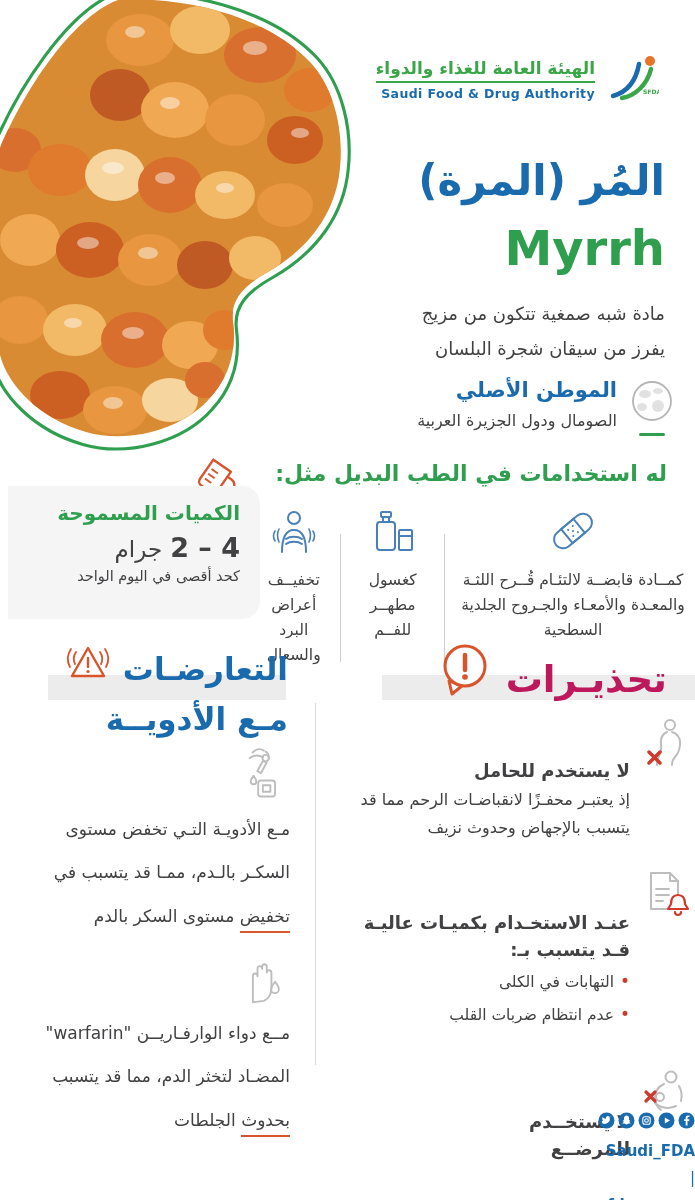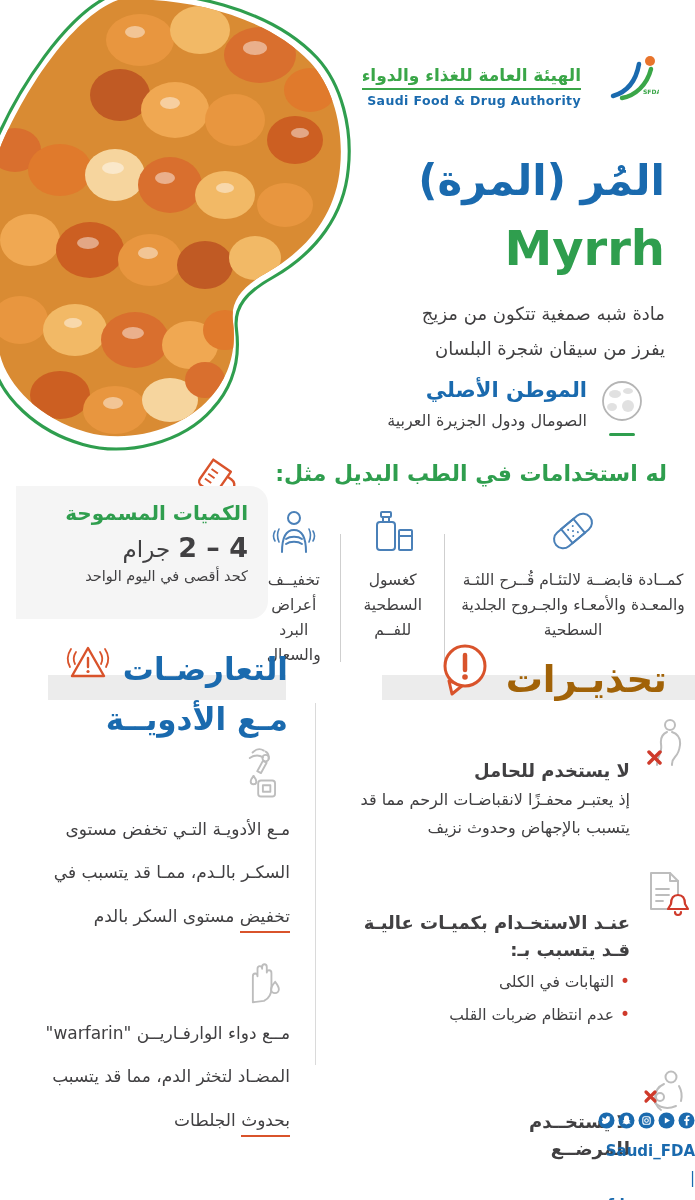--- a/index.html
+++ b/index.html
@@ -3,55 +3,55 @@
 <meta charset="utf-8">
 <style>
   html,body{margin:0;padding:0;}
   body{
     width:695px;height:1200px;position:relative;overflow:hidden;
     background:#ffffff;color:#414042;
     font-family:"DejaVu Sans", sans-serif;
   }
   
   #photo-blob{position:absolute;top:0;left:0;width:360px;height:480px;}
-  #logo{position:absolute;top:50px;right:36px;display:flex;align-items:flex-end;gap:24px;}
+  #logo{position:absolute;top:50px;right:36px;display:flex;align-items:center;gap:10px;}
   #logo .logo-text{text-align:right;}
   #logo .logo-ar{color:#3aa648;font-size:17px;font-weight:bold;direction:rtl;
     border-bottom:2px solid #3aa648;padding-bottom:3px;display:inline-block;}
   #logo .logo-en{color:#1a6aae;font-size:12.5px;font-weight:bold;letter-spacing:.4px;margin-top:3px;}
   #title-ar{position:absolute;top:156px;right:30px;font-size:42px;font-weight:bold;color:#1a6aae;direction:rtl;}
   #title-en{position:absolute;top:220px;right:30px;font-size:48px;font-weight:bold;color:#2f9e4e;}
   #desc{position:absolute;top:296px;right:30px;width:345px;direction:rtl;text-align:right;
     font-size:18px;line-height:1.95;font-weight:500;color:#414042;}
-  #origin{position:absolute;top:378px;right:50px;direction:rtl;display:flex;gap:12px;align-items:flex-start;}
+  #origin{position:absolute;top:378px;right:20px;direction:rtl;display:flex;gap:12px;align-items:flex-start;}
   #origin .origin-iconcol{display:flex;flex-direction:column;align-items:center;gap:5px;}
   #origin .green-dash{width:26px;height:3px;background:#2f9e4e;border-radius:2px;}
   #origin .origin-title{font-size:21px;font-weight:bold;color:#1a6aae;margin-bottom:9px;}
   #origin .origin-text{font-size:16px;color:#414042;}
   
   #uses-title{position:absolute;top:461px;right:28px;font-size:22px;font-weight:bold;color:#2f9e4e;direction:rtl;}
   #cup-icon{position:absolute;top:448px;left:183px;}
-  #allowed-box{position:absolute;top:486px;left:16px;width:252px;height:133px;background:#f5f5f5;
+  #allowed-box{position:absolute;top:486px;left:8px;width:252px;height:133px;background:#f5f5f5;
     border-radius:0 18px 18px 0;direction:rtl;text-align:right;padding:15px 20px 0 14px;box-sizing:border-box;}
   #allowed-box .ab-title{color:#2f9e4e;font-weight:bold;font-size:20px;margin-bottom:7px;}
   #allowed-box .ab-amount{display:flex;align-items:baseline;gap:8px;}
   #allowed-box .ab-num{font-size:27px;font-weight:bold;color:#414042;direction:ltr;}
   #allowed-box .ab-unit{font-size:23px;color:#414042;}
   #allowed-box .ab-note{font-size:14.5px;color:#414042;margin-top:5px;}
   #allowed-box .ab-note b{font-weight:normal;}
   #uses-row{position:absolute;top:504px;left:256px;width:436px;display:flex;align-items:stretch;}
   .use-cell{display:flex;flex-direction:column;align-items:center;text-align:center;direction:rtl;}
   .use-icon{height:54px;display:flex;align-items:flex-end;justify-content:center;margin-bottom:10px;}
   .use-text{font-size:15.5px;color:#414042;line-height:1.62;font-weight:500;}
   .use-divider{width:1px;background:#cfcfcf;margin:30px 9px 6px;}
   
   #col-divider{position:absolute;left:315px;top:703px;width:1px;height:362px;background:#dadada;}
   #warn-band{position:absolute;top:675px;left:382px;right:0;height:25px;background:#ececec;}
   #warn-title{position:absolute;top:640px;right:28px;display:flex;direction:rtl;align-items:center;gap:14px;}
-  #warn-title .warn-title-text{font-size:37px;font-weight:bold;color:#a16207;margin-top:16px;}
+  #warn-title .warn-title-text{font-size:37px;font-weight:bold;color:#be185d;margin-top:16px;}
   #warn-items{position:absolute;top:712px;left:350px;width:342px;direction:rtl;}
   .warn-item{display:flex;gap:10px;margin-bottom:21px;}
   .warn-icon{width:52px;flex:none;display:flex;justify-content:center;padding-top:5px;}
   .warn-body{flex:1;text-align:right;}
   .warn-heading{font-size:18px;font-weight:bold;color:#414042;line-height:1.5;margin-bottom:2px;margin-top:45px;}
   .warn-text{font-size:16px;color:#414042;line-height:1.78;}
   .warn-bullet{font-size:15.5px;color:#414042;line-height:1.95;}
   .bullet-dot{color:#cf3a2b;font-size:17px;margin-left:6px;}
   .narrow-heading{display:block;width:130px;}
   #int-band{position:absolute;top:675px;left:48px;width:238px;height:25px;background:#ececec;}
@@ -229,21 +229,21 @@
       <svg width="48" height="50" viewBox="0 0 48 50" fill="none" stroke="#4a80b8" stroke-width="2" stroke-linejoin="round">
         <rect x="12" y="4" width="10" height="5" rx="1"></rect>
         <path d="M14,9 h6 v5 h-6 z"></path>
         <rect x="8" y="14" width="18" height="28" rx="3"></rect>
         <rect x="30" y="22" width="13" height="20" rx="1"></rect>
         <path d="M30,28 h13"></path>
       </svg>
     </span>
     <div class="use-text">
       <div>كغسول</div>
-      <div>السطحية</div>
+      <div>مطهــر</div>
       <div>للفــم</div>
     </div>
   </div>
   <div class="use-divider"></div>
 
   <div class="use-cell" style="flex:1;">
     <span class="use-icon">
       <svg width="54" height="54" viewBox="0 0 54 54">
         <g transform="rotate(-40 27 27)" fill="none" stroke="#4a80b8" stroke-width="2">
           <rect x="5" y="18" width="44" height="18" rx="9"></rect>

